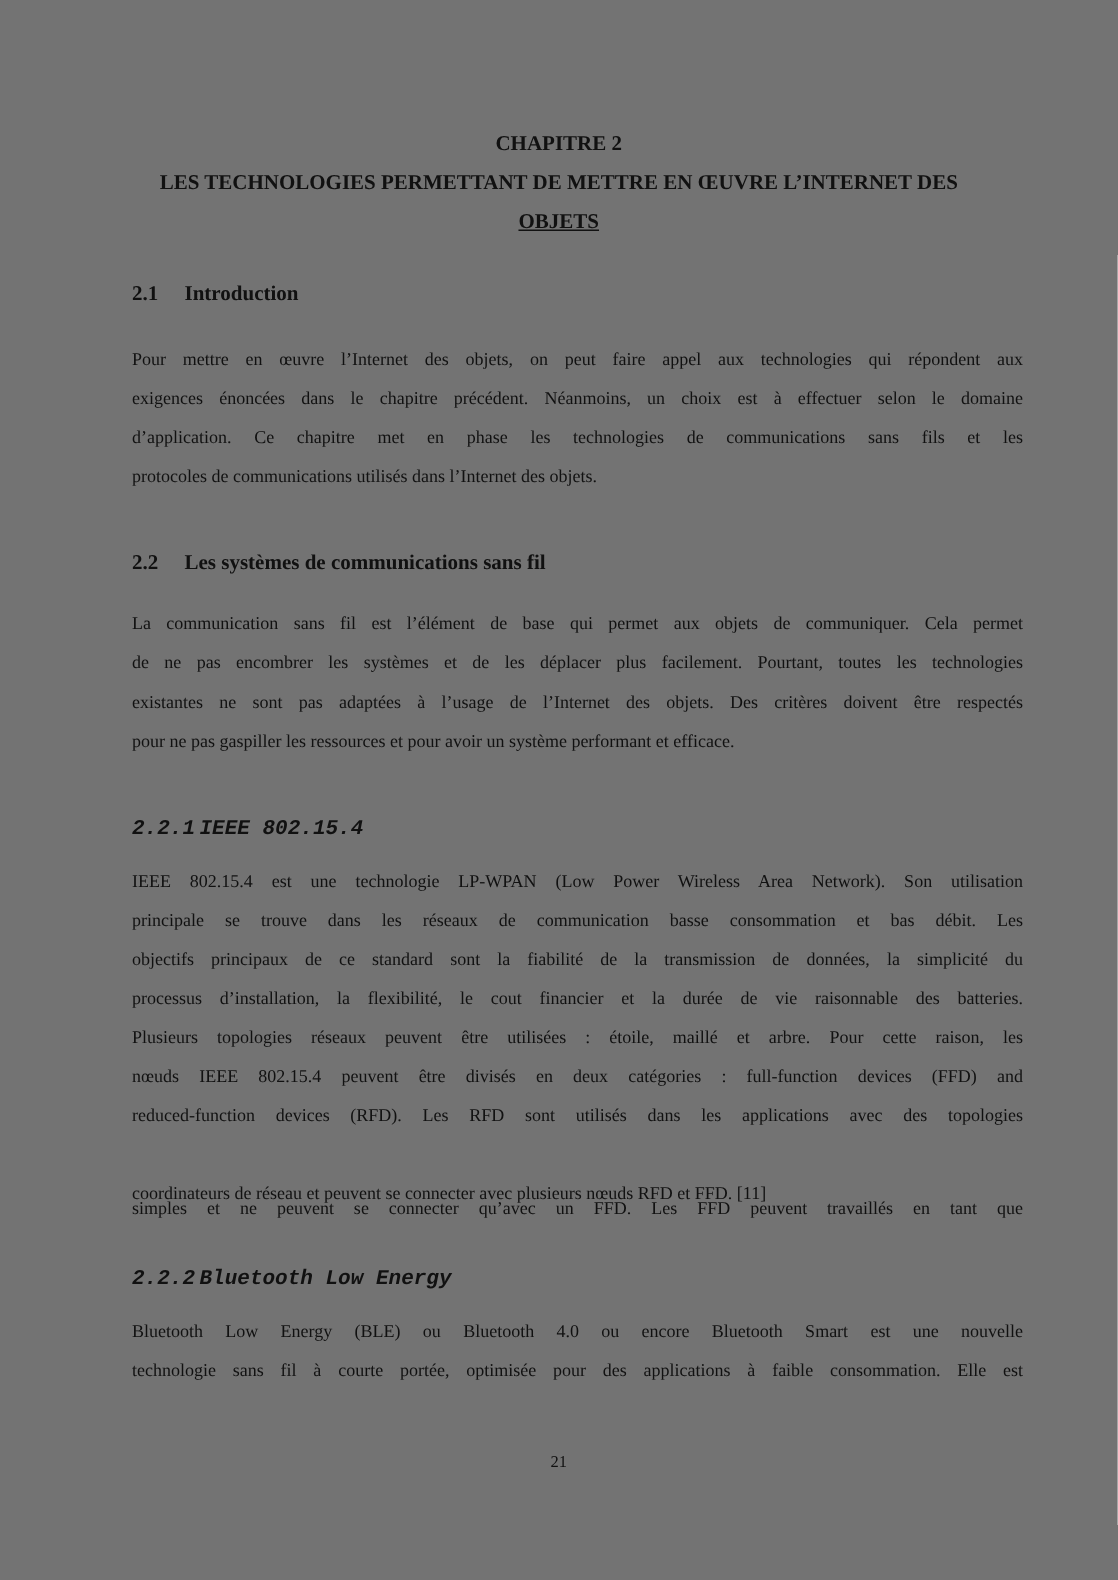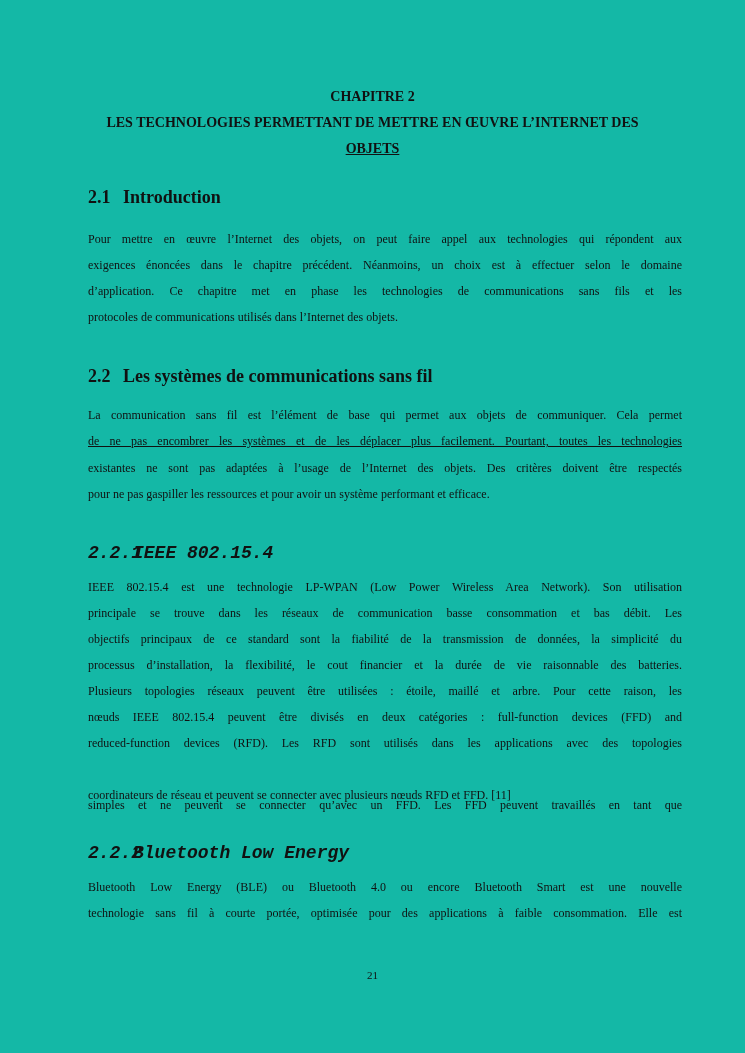--- a/index.html
+++ b/index.html
@@ -13,37 +13,37 @@
       position: relative;
       overflow: hidden;
       font-family: "Liberation Serif", serif;
       color: #111111;
     }
     .page {
       position: absolute;
       left: 0; top: 0;
       width: 745px;
       height: 1053px;
-      background: #14b8a6;
+      background: #737373;
     }
     .center {
       position: absolute;
       left: 0;
       width: 745px;
       text-align: center;
       font-weight: bold;
       font-size: 14px;
       line-height: 18px;
       white-space: nowrap;
     }
     .heading {
       position: absolute;
       left: 88px;
       font-weight: bold;
-      font-size: 18px;
+      font-size: 14px;
       line-height: 18px;
       white-space: nowrap;
     }
     .heading.italic { font-style: italic; font-family: Liberation Mono, monospace; }
     .heading .num {
       display: inline-block;
       width: 35px;
     }
     .heading.sub .num { width: 45px; }
     .line {
@@ -87,21 +87,21 @@
     <div class="line" style="top:256px;">exigences énoncées dans le chapitre précédent. Néanmoins, un choix est à effectuer selon le domaine</div>
     <div class="line" style="top:282px;">d’application. Ce chapitre met en phase les technologies de communications sans fils et les</div>
     <div class="line last" style="top:308px;">protocoles de communications utilisés dans l’Internet des objets.</div>
   </div>
 
   <div class="heading" style="top:367px;">
     <span class="num">2.2</span><span>Les systèmes de communications sans fil</span>
   </div>
   <div>
     <div class="line" style="top:406px;">La communication sans fil est l’élément de base qui permet aux objets de communiquer. Cela permet</div>
-    <div class="line" style="top:432px;text-decoration:underline;">de ne pas encombrer les systèmes et de les déplacer plus facilement. Pourtant, toutes les technologies</div>
+    <div class="line" style="top:432px;">de ne pas encombrer les systèmes et de les déplacer plus facilement. Pourtant, toutes les technologies</div>
     <div class="line" style="top:459px;">existantes ne sont pas adaptées à l’usage de l’Internet des objets. Des critères doivent être respectés</div>
     <div class="line last" style="top:485px;">pour ne pas gaspiller les ressources et pour avoir un système performant et efficace.</div>
   </div>
 
   <div class="heading italic sub" style="top:544px;">
     <span class="num">2.2.1</span><span>IEEE 802.15.4</span>
   </div>
   <div>
     <div class="line" style="top:578px;">IEEE 802.15.4 est une technologie LP-WPAN (Low Power Wireless Area Network). Son utilisation</div>
     <div class="line" style="top:604px;">principale se trouve dans les réseaux de communication basse consommation et bas débit. Les</div>

